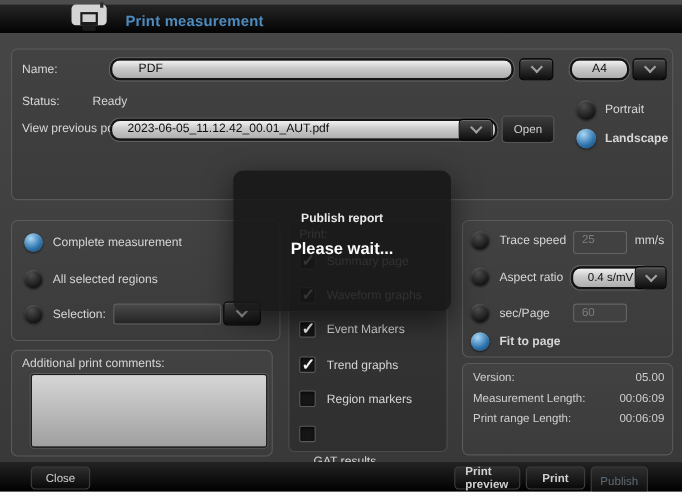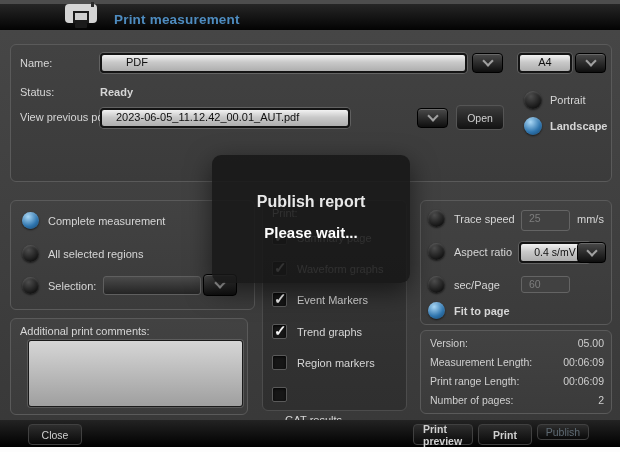--- a/index.html
+++ b/index.html
@@ -9,21 +9,21 @@
             background:linear-gradient(#474747, #383838); }
   .titlebar { position:absolute; left:0; top:0; width:620px; height:30px;
               background:linear-gradient(#262626, #030303); border-top:4px solid #4d4d4d; }
   .title-text { position:absolute; left:114px; top:8px; color:#4e8cc0; font-size:13.5px;
                 font-weight:bold; letter-spacing:.2px; }
   .group { position:absolute; border:1px solid #5a5a5a; border-radius:6px;
            background:linear-gradient(#424242, #3b3b3b); }
   .panel-dark { background:linear-gradient(#373737, #2f2f2f); border-color:#4c4c4c; }
   .lbl { position:absolute; color:#d6d6d6; font-size:11px; white-space:nowrap; }
   .lightfield { position:absolute; background:linear-gradient(#f2f2f2 0%, #c9c9c9 45%, #aeaeae 100%);
-                border:2px solid #141414; border-radius:4px; box-shadow:0 0 0 1px rgba(255,255,255,.18);
+                border:2px solid #141414; border-radius:9px; box-shadow:0 0 0 1px rgba(255,255,255,.18);
                 color:#101010; font-size:11px; padding:1px 8px; white-space:nowrap; overflow:hidden; }
   .darkfield { position:absolute; background:linear-gradient(#4a4a4a, #242424);
                border:1px solid #5f5f5f; border-radius:3px; }
   .disabledfield { position:absolute; background:#414141; border:1px solid #646464; border-radius:3px;
                    color:#7d7d7d; font-size:10.5px; padding:1px 7px; }
   .arrowbtn { position:absolute; background:linear-gradient(#4a4a4a, #0e0e0e); border:1px solid #000;
               border-radius:4px; box-shadow:inset 0 1px 0 rgba(255,255,255,.18);
               display:flex; align-items:center; justify-content:center; }
   .chev { width:8px; height:8px; border-right:2px solid #a0a0a0; border-bottom:2px solid #a0a0a0;
           transform:rotate(45deg); margin-top:-4px; }
@@ -42,21 +42,21 @@
                           font-size:15px; font-weight:bold; }
   .textarea { position:absolute; background:linear-gradient(#d6d6d6, #9f9f9f);
               border:1px solid #1a1a1a; border-radius:3px; box-shadow:0 0 0 1px rgba(255,255,255,.15); }
   .inforow { position:absolute; left:430px; width:174px; display:flex; justify-content:space-between;
              color:#cfcfcf; font-size:10.5px; }
   .footer { position:absolute; left:0; top:420px; width:620px; height:27px;
             background:linear-gradient(#232323, #000); }
   .modal { position:absolute; left:212px; top:155px; width:198px; height:128px;
            background:rgba(23,23,23,.87); border-radius:9px; z-index:10; text-align:center;
            box-shadow:0 8px 26px rgba(0,0,0,.55); }
-  .modal-title { padding-top:38px; color:#e8e8e8; font-size:16px; font-weight:600; }
+  .modal-title { padding-top:38px; color:#e8e8e8; font-size:11px; font-weight:600; }
   .modal-msg { padding-top:13px; color:#fdfdfd; font-size:15px; font-weight:bold; }
   .whitestrip { position:absolute; left:0; top:447px; width:620px; height:5px; background:#fdfdfd; }
 </style>
 </head>
 <body>
 
 <div class="screen">
   <div class="window">
 
     <div class="titlebar">
@@ -78,24 +78,24 @@
     <div class="lightfield" style="left:100px;top:53px;width:367px;height:20px;padding-left:24px;">PDF</div>
     <div class="arrowbtn" style="left:472px;top:53px;width:31px;height:20px;">
       <span class="chev"></span>
     </div>
     <div class="lightfield" style="left:518px;top:53px;width:54px;height:20px;text-align:center;">A4</div>
     <div class="arrowbtn" style="left:575px;top:53px;width:31px;height:20px;">
       <span class="chev"></span>
     </div>
 
     <span class="lbl" style="left:20px;top:86px;">Status:</span>
-    <span class="lbl" style="left:100px;top:86px;font-weight:bold;">Ready</span>
+    <span class="lbl" style="left:84px;top:86px;">Ready</span>
 
     <span class="lbl" style="left:20px;top:111px;">View previous pdf</span>
-    <div class="lightfield" style="left:100px;top:108px;width:250px;height:20px;padding-left:14px;">2023-06-05_11.12.42_00.01_AUT.pdf</div>
+    <div class="lightfield" style="left:100px;top:108px;width:352px;height:20px;padding-left:14px;">2023-06-05_11.12.42_00.01_AUT.pdf</div>
     <div class="arrowbtn" style="left:417px;top:108px;width:31px;height:20px;">
       <span class="chev"></span>
     </div>
     <div class="btn" style="left:456px;top:105px;width:48px;height:25px;">Open</div>
 
     <span class="radio" style="left:524px;top:91px;width:18px;height:18px;"></span>
     <span class="lbl" style="left:550px;top:94px;">Portrait</span>
     <span class="radio selected" style="left:524px;top:117px;width:18px;height:18px;"></span>
     <span class="lbl" style="left:550px;top:120px;font-weight:bold;">Landscape</span>
 
@@ -163,30 +163,26 @@
       <span>05.00</span>
     </div>
     <div class="inforow" style="top:356px;">
       <span>Measurement Length:</span>
       <span>00:06:09</span>
     </div>
     <div class="inforow" style="top:375px;">
       <span>Print range Length:</span>
       <span>00:06:09</span>
     </div>
-    <div class="inforow" style="top:394px;">
-      <span>Number of pages:</span>
-      <span>2</span>
-    </div>
 
     <div class="footer"></div>
     <div class="btn btn-foot" style="left:28px;top:424px;width:54px;height:21px;">Close</div>
     <div class="btn btn-foot" style="left:413px;top:424px;width:60px;height:21px;font-weight:bold;padding-left:9px;">Print preview</div>
     <div class="btn btn-foot" style="left:478px;top:424px;width:54px;height:21px;font-weight:bold;">Print</div>
-    <div class="btn btn-foot btn-disabled" style="left:537px;top:424px;width:52px;height:16px;">Publish</div>
+    <div class="btn btn-foot btn-disabled" style="left:537px;top:424px;width:52px;height:27px;">Publish</div>
 
     <div class="modal">
       <div class="modal-title">Publish report</div>
       <div class="modal-msg">Please wait...</div>
     </div>
 
   </div>
   <div class="whitestrip"></div>
 </div>
 

